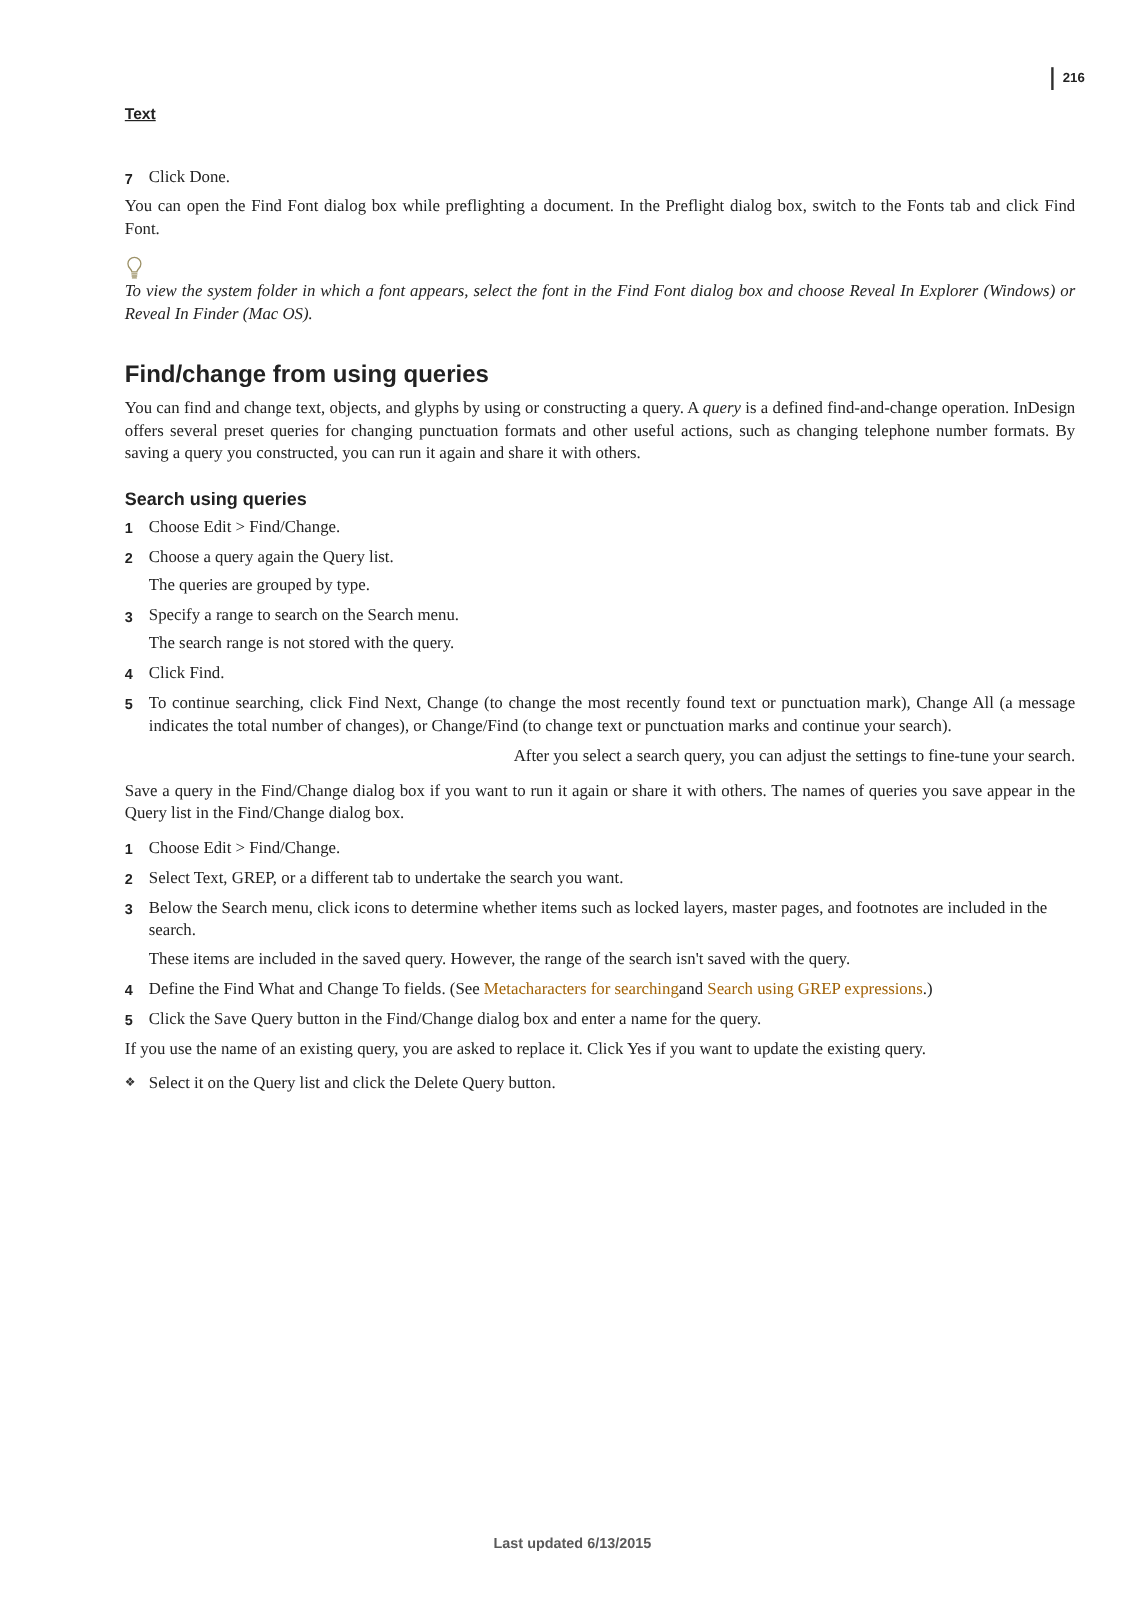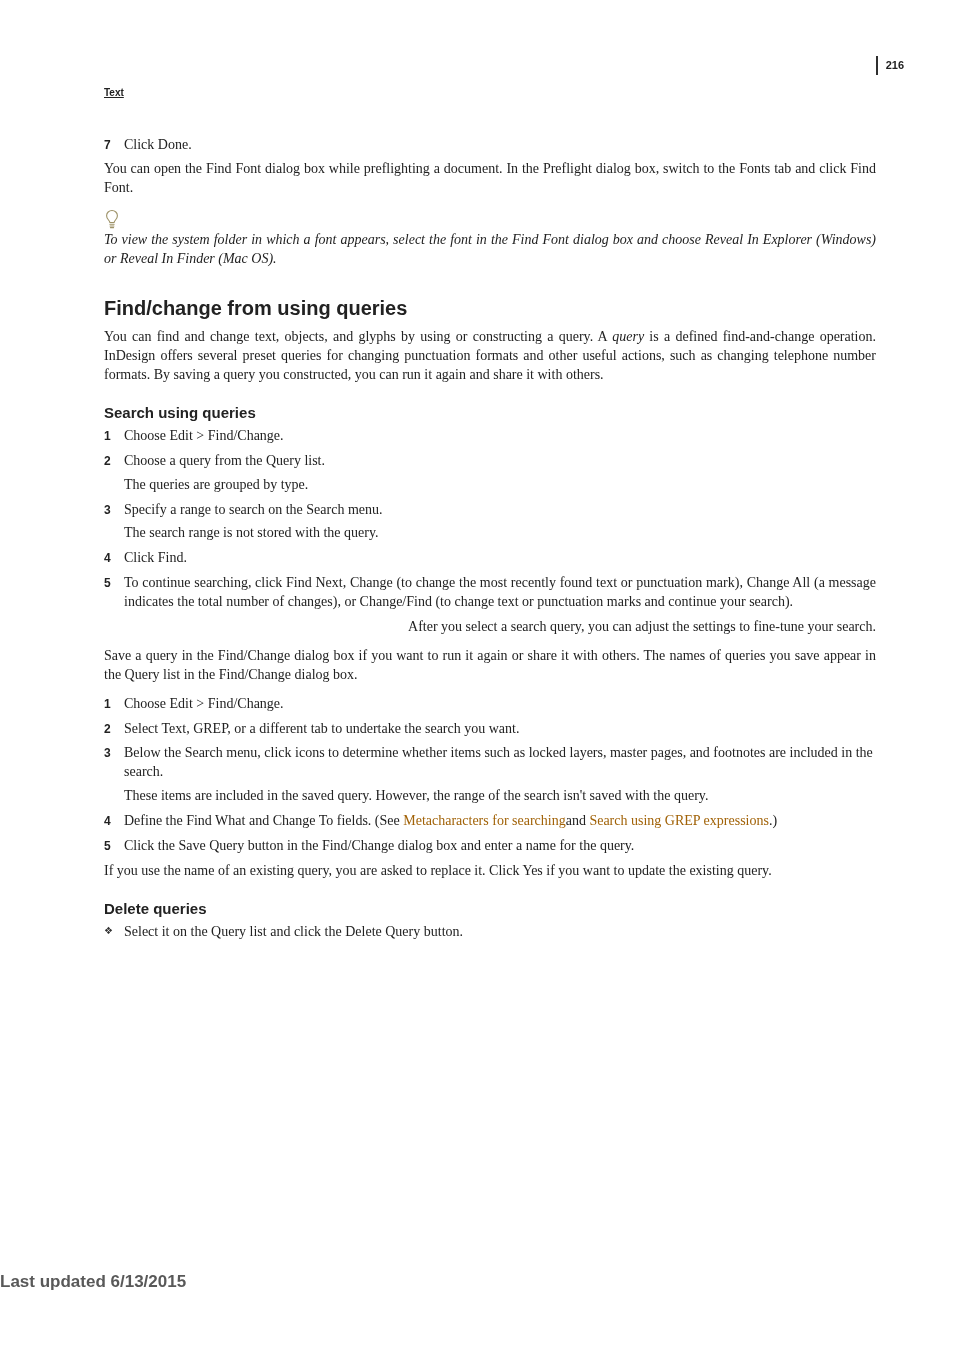--- a/index.html
+++ b/index.html
@@ -9,29 +9,29 @@
     height: 1350px;
     margin: 0;
     position: relative;
     font-family: "Minion Pro", Georgia, "Times New Roman", serif;
     color: #222;
     font-size: 14px;
     line-height: 1.35;
   }
   .page {
     position: relative;
-    padding: 86px 78px 40px 104px;
+    padding: 86px 58px 40px 104px;
     box-sizing: border-box;
     width: 100%;
     height: 100%;
   }
   .breadcrumb {
     font-family: "Myriad Pro", "Segoe UI", Arial, sans-serif;
     font-weight: 700;
-    font-size: 10px;
+    font-size: 13px;
     margin-bottom: 36px;
     text-decoration: underline;
   }
   .page-num-wrap {
     position: absolute;
     right: 50px;
     top: 56px;
     border-left: 2px solid #2f2f2f;
     padding: 2px 0 2px 8px;
     font-family: "Myriad Pro", "Segoe UI", Arial, sans-serif;
@@ -111,24 +111,24 @@
     left: 0;
     top: 1px;
     font-size: 10px;
     color: #333;
   }
   .footer {
     position: absolute;
     bottom: 56px;
     left: 0;
     width: 100%;
-    text-align: left;
-    font-family: "Myriad Pro", "Segoe UI", Arial, sans-serif;
-    font-weight: 700;
-    font-size: 17px;
+    text-align: center;
+    font-family: "Myriad Pro", "Segoe UI", Arial, sans-serif;
+    font-weight: 700;
+    font-size: 12px;
     color: #595959;
     margin-top: 12px;
   }
 </style>
 </head>
 <body>
 
 <div class="page">
 
   <div class="page-num-wrap">216</div>
@@ -162,21 +162,21 @@
 
   <h3 class="sub">Search using queries</h3>
 
   <ol class="steps">
     <li>
       <span class="num">1</span>
       <span>Choose Edit &gt; Find/Change.</span>
     </li>
     <li>
       <span class="num">2</span>
-      <span>Choose a query from the Query list.</span>
+      <span>Choose a query again the Query list.</span>
       <span class="sub">The queries are grouped by type.</span>
     </li>
     <li>
       <span class="num">3</span>
       <span>Specify a range to search on the Search menu.</span>
       <span class="sub">The search range is not stored with the query.</span>
     </li>
     <li>
       <span class="num">4</span>
       <span>Click Find.</span>
@@ -213,21 +213,20 @@
       </span>
     </li>
     <li>
       <span class="num">5</span>
       <span>Click the Save Query button in the Find/Change dialog box and enter a name for the query.</span>
     </li>
   </ol>
 
   <p class="para justify">If you use the name of an existing query, you are asked to replace it. Click Yes if you want to update the existing query.</p>
 
-  <h3 class="sub">Delete queries</h3>
 
   <ul class="bullets">
     <li>
       <span>Select it on the Query list and click the Delete Query button.</span>
     </li>
   </ul>
 
 </div>
 
 <div class="footer">Last updated 6/13/2015</div>

